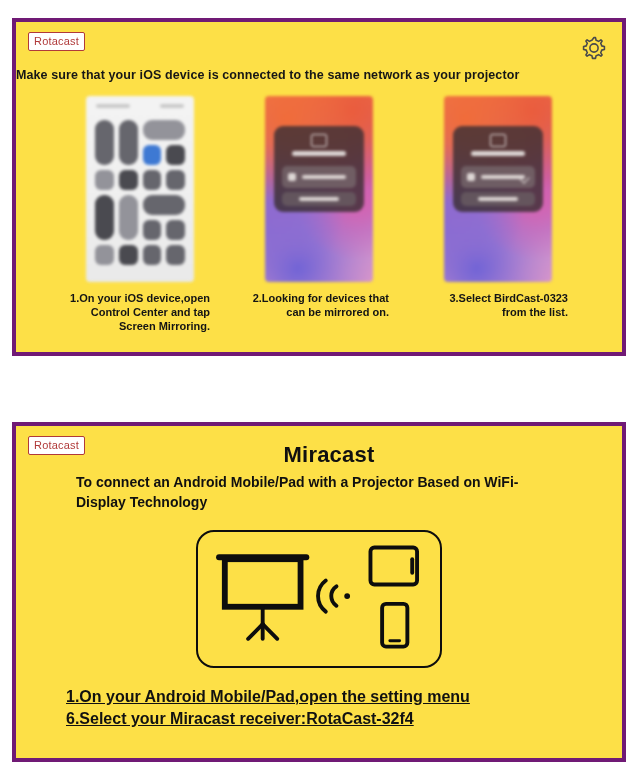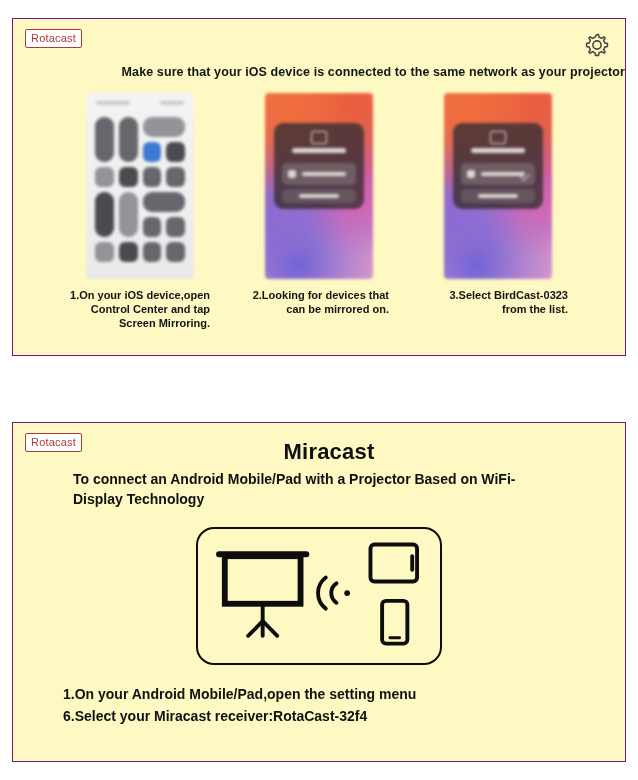--- a/index.html
+++ b/index.html
@@ -16,22 +16,22 @@
   }
   .page {
     position: relative;
     width: 638px;
     height: 780px;
   }
 
   
   .panel {
     position: absolute;
-    background: #fef9c3;
-    border: 1px solid #701a75;
+    background: #fde047;
+    border: 4px solid #701a75;
     box-sizing: border-box;
   }
   #panel-airplay {
     left: 12px;
     top: 18px;
     width: 614px;
     height: 338px;
   }
   #panel-miracast {
     left: 12px;
@@ -64,21 +64,21 @@
     height: 28px;
     cursor: pointer;
   }
 
   
   #airplay-subtitle {
     position: absolute;
     left: 0;
     right: 0;
     top: 46px;
-    text-align: right;
+    text-align: left;
     font-size: 12.5px;
     font-weight: 700;
     color: #161616;
     letter-spacing: 0.1px;
   }
 
   .steps-row {
     position: absolute;
     left: 0;
     right: 0;
@@ -280,24 +280,25 @@
     width: 246px;
     height: 138px;
     border: 2px solid #0d0d0d;
     border-radius: 18px;
     box-sizing: border-box;
   }
   .instructions {
     position: absolute;
     left: 50px;
     top: 260px;
-    font-size: 14px;
+    font-size: 16px;
     line-height: 22px;
     font-weight: 700;
     color: #111111;
+    text-decoration: underline;
   }
 </style>
 </head>
 <body>
 
 <div class="page">
 
   <section class="panel" id="panel-airplay">
 
     <div class="brand-tag">Rotacast</div>

